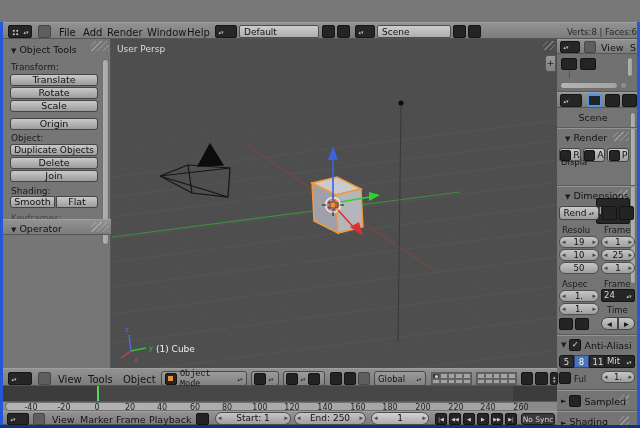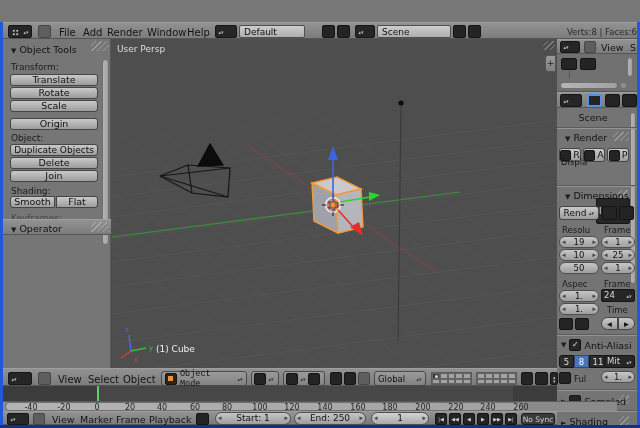--- a/index.html
+++ b/index.html
@@ -48,21 +48,21 @@
     </div>
     <div class="abs icobox" style="left:35px;top:2px;width:13px;height:13px;"></div>
     <span class="abs menu" style="left:56px;top:4px;">File</span>
     <span class="abs menu" style="left:80px;top:4px;">Add</span>
     <span class="abs menu" style="left:104px;top:4px;">Render</span>
     <span class="abs menu" style="left:144px;top:4px;">Window</span>
     <span class="abs menu" style="left:184px;top:4px;">Help</span>
     <div class="abs dd" style="left:212px;top:2px;width:22px;height:13px;">
       <span class="arr">▴▾</span>
     </div>
-    <div class="abs" style="left:236px;top:2px;width:66px;height:13px;background:linear-gradient(180deg,#cdcdcd,#aeaeae);border:1px solid #4f4f4f;border-radius:2px;font-size:9px;color:#111;line-height:12px;padding-left:4px;">Default</div>
+    <div class="abs" style="left:236px;top:2px;width:80px;height:13px;background:linear-gradient(180deg,#cdcdcd,#aeaeae);border:1px solid #4f4f4f;border-radius:2px;font-size:9px;color:#111;line-height:12px;padding-left:4px;">Default</div>
     <div class="abs darkbox" style="left:319px;top:2px;width:13px;height:13px;"></div>
     <div class="abs darkbox" style="left:334px;top:2px;width:13px;height:13px;"></div>
     <div class="abs dd" style="left:352px;top:2px;width:20px;height:13px;">
       <span class="arr">▴▾</span>
     </div>
     <div class="abs" style="left:374px;top:2px;width:74px;height:13px;background:linear-gradient(180deg,#cdcdcd,#aeaeae);border:1px solid #4f4f4f;border-radius:2px;font-size:9px;color:#111;line-height:12px;padding-left:4px;">Scene</div>
     <div class="abs darkbox" style="left:450px;top:2px;width:13px;height:13px;"></div>
     <div class="abs darkbox" style="left:465px;top:2px;width:13px;height:13px;"></div>
     <div class="abs" style="left:540px;top:4px;width:94px;text-align:right;font-size:8.5px;color:#2a2a2a;">Verts:8 | Faces:6</div>
   </div>
@@ -320,21 +320,21 @@
     <div class="abs hatch" style="left:62px;top:308px;width:10px;height:9px;"></div>
     <span class="abs phead" style="left:4px;top:308px;"><span class="tri">►</span><span>Shading</span></span>
   </div>
 
   <div class="abs hdr" style="left:3px;top:368px;width:554px;height:18px;">
     <div class="abs dd" style="left:5px;top:3px;width:24px;height:13px;">
         <span class="arr">▴▾</span>
       </div>
     <div class="abs icobox" style="left:35px;top:3px;width:13px;height:13px;"></div>
     <span class="abs menu" style="left:55px;top:5px;">View</span>
-    <span class="abs menu" style="left:85px;top:5px;">Select</span>
+    <span class="abs menu" style="left:85px;top:5px;">Tools</span>
     <span class="abs menu" style="left:120px;top:5px;">Object</span>
     <div class="abs" style="left:158px;top:2px;width:86px;height:15px;background:linear-gradient(180deg,#9b9b9b,#828282);border:1px solid #4a4a4a;border-radius:3px;display:flex;align-items:center;gap:3px;padding:0 3px;">
       <span class="darkbox" style="width:10px;height:10px;display:inline-block;position:relative;">
           <span style="position:absolute;left:2px;top:2px;width:5px;height:5px;background:#e8913c;"></span>
         </span>
       <span style="font-size:8.5px;color:#111;flex:1;font-family:Liberation Mono, monospace;">Object Mode</span>
       <span class="arr" style="color:#333;">▴▾</span>
     </div>
     <div class="abs" style="left:248px;top:2px;width:28px;height:15px;background:linear-gradient(180deg,#9b9b9b,#828282);border:1px solid #4a4a4a;border-radius:3px;display:flex;align-items:center;gap:2px;padding:0 2px;">
       <span class="darkbox" style="width:10px;height:10px;display:inline-block;"></span>
@@ -382,21 +382,21 @@
     <div class="abs darkbox" style="left:532px;top:3px;width:13px;height:13px;"></div>
     <div class="abs dd" style="left:547px;top:3px;width:8px;height:13px;">
         <span class="arr">▴▾</span>
       </div>
   </div>
 
   <div class="abs" style="left:3px;top:386px;width:554px;height:15px;background:#3c3c3c;">
     <div class="abs" style="left:95px;top:0;width:415px;height:15px;background:#474747;"></div>
     <div class="abs" style="left:94px;top:0;width:2px;height:15px;background:#5ad45a;"></div>
   </div>
-  <div class="abs" style="left:3px;top:401px;width:614px;height:10px;background:#8a8a8a;border-top:1px solid #5a5a5a;">
+  <div class="abs" style="left:3px;top:401px;width:554px;height:10px;background:#8a8a8a;border-top:1px solid #5a5a5a;">
     <div class="abs pill" style="left:2px;top:0px;width:518px;height:9px;"></div>
     <span class="rn" style="left:28px">-40</span>
     <span class="rn" style="left:61px">-20</span>
     <span class="rn" style="left:94px">0</span>
     <span class="rn" style="left:127px">20</span>
     <span class="rn" style="left:159px">40</span>
     <span class="rn" style="left:192px">60</span>
     <span class="rn" style="left:224px">80</span>
     <span class="rn" style="left:257px">100</span>
     <span class="rn" style="left:289px">120</span>

